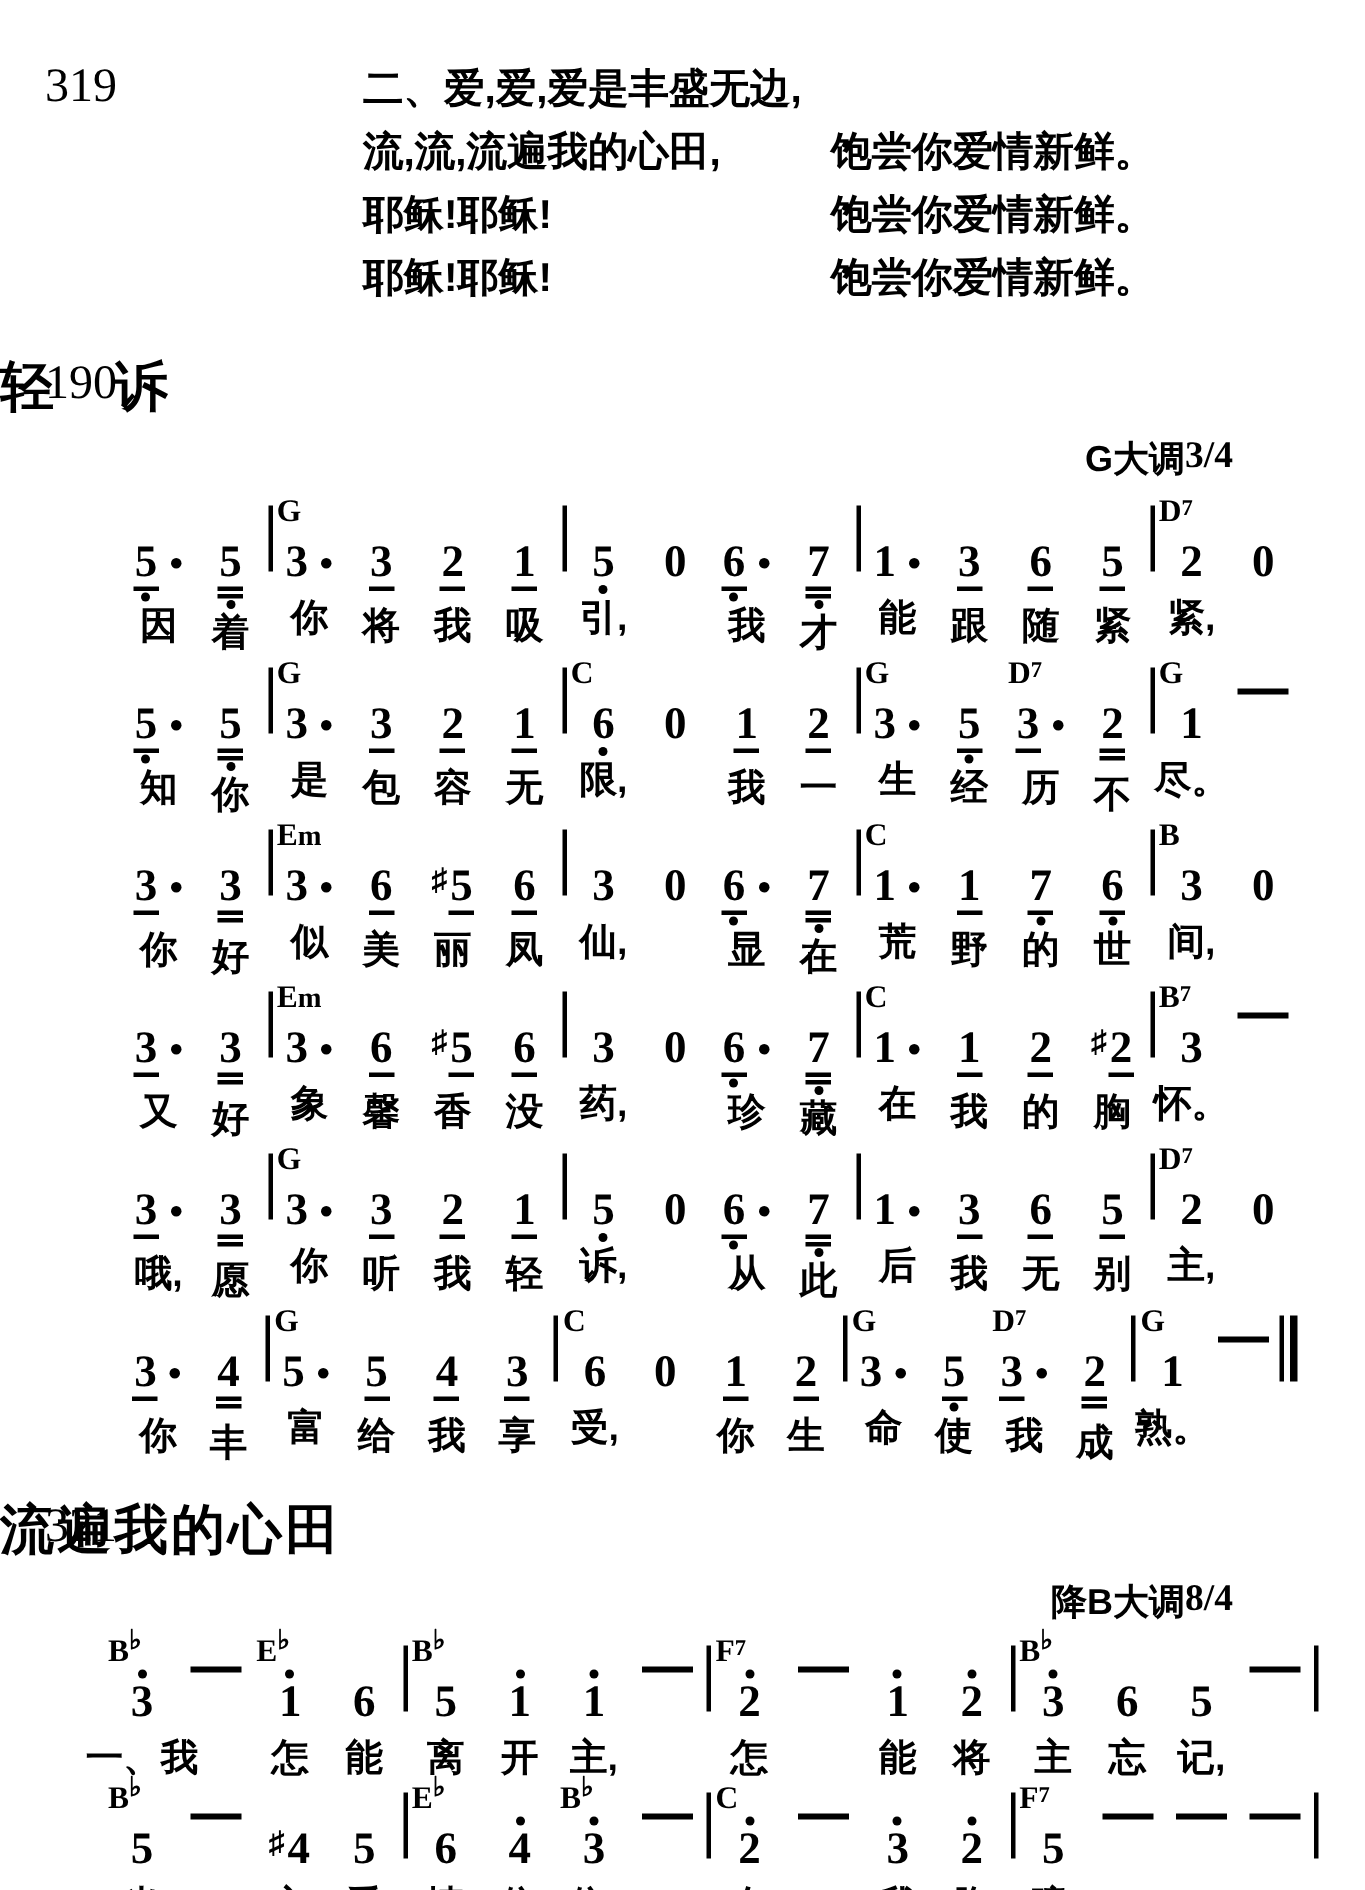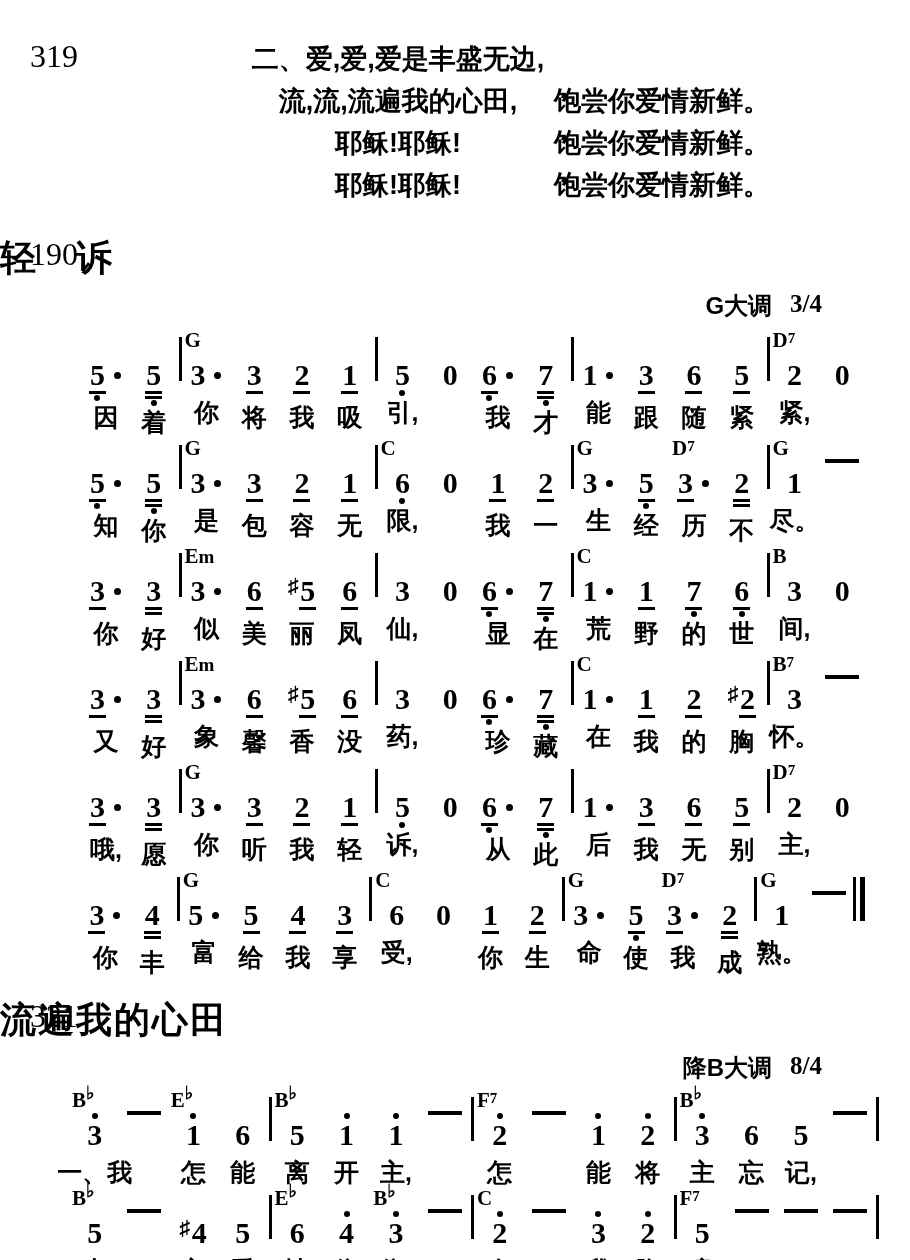--- a/index.html
+++ b/index.html
@@ -6,30 +6,30 @@
   body{
     width:910px;height:1260px;overflow:hidden;
     background:#ffffff;color:#000;
     font-family:"Liberation Serif", serif;
     position:relative;
   }
   .cn{font-family:"Liberation Sans", sans-serif;font-weight:bold;}
   
   .v319{display:flex;margin:38px 0 0 30px;gap:44px;}
   .v319 .songnum{width:168px;font-size:32px;line-height:36px;}
-  .v319 .rows{flex:1;text-align:center;}
+  .v319 .rows{flex:1;}
   .v319 .vrow{display:flex;font-size:27px;line-height:42px;}
   .v319 .vleft{width:312px;}
   
   .titlerow{position:relative;height:52px;margin-top:26px;}
   .titlerow .songnum{position:absolute;left:30px;top:4px;font-size:32px;}
   .titlerow .title{text-align:left;font-size:36px;letter-spacing:2px;line-height:52px;}
   .keyrow{display:flex;justify-content:flex-end;
     padding:6px 88px 0 104px;font-size:24px;}
-  .keyrow .timesig{font-family:"Liberation Serif",serif;font-weight:bold;font-size:25px;margin-left:18px;}
+  .keyrow .timesig{font-family:"Liberation Serif",serif;font-weight:bold;font-size:25px;}
   .keyrow .keyname{font-size:24px;}
   
   .music{margin:6px 44px 0 82px;}
   .music321{margin:4px 30px 0 70px;}
   .mline{display:flex;align-items:flex-start;margin-bottom:0px;}
   .col{display:flex;flex-direction:column;align-items:center;flex:1;min-width:0;}
   .barcol{flex:0 0 auto;padding:0 1px;flex-direction:row;}
   .chord{height:24px;font-size:21px;font-weight:bold;line-height:24px;white-space:nowrap;align-self:flex-start;margin-left:2px;}
   .flat{font-size:18px;position:relative;top:-8px;}
   .csm{font-size:15px;position:relative;top:-4px;}

